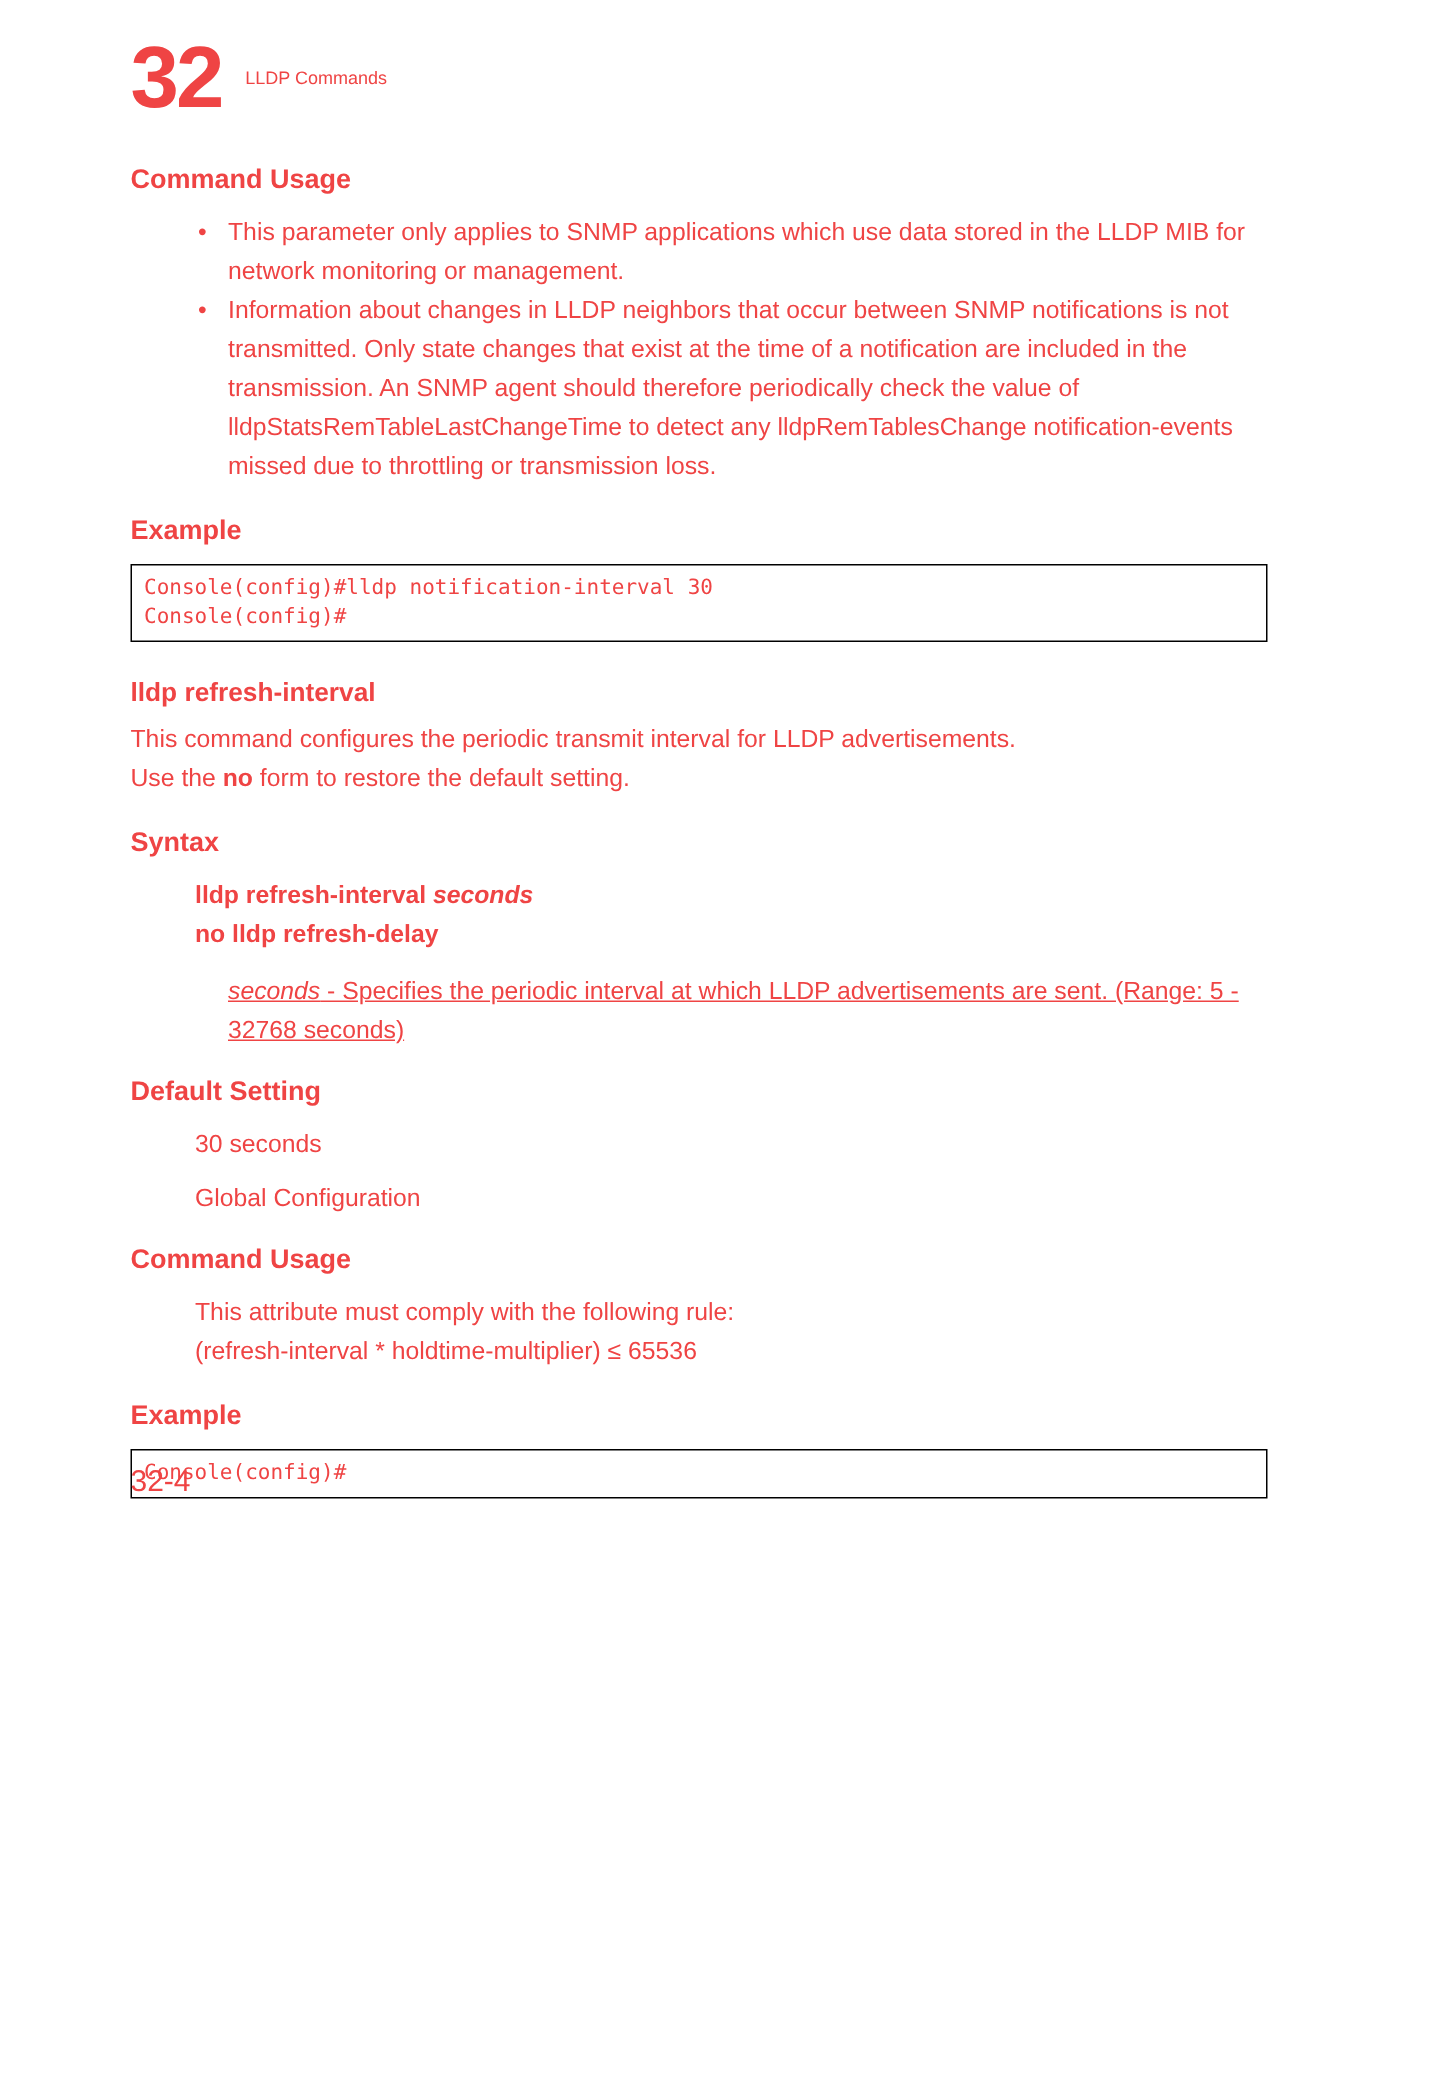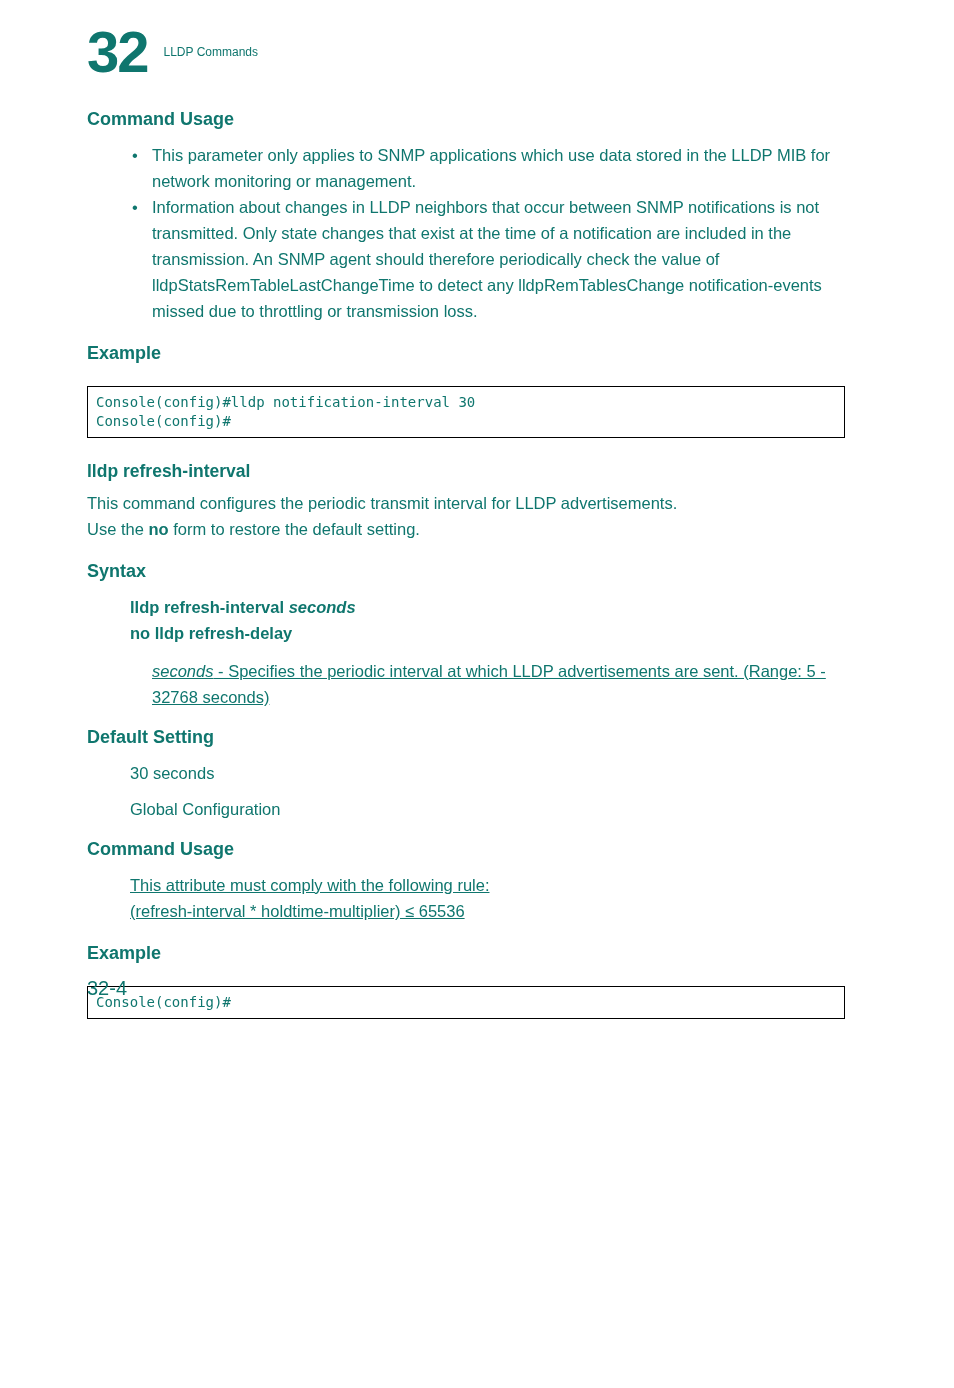--- a/index.html
+++ b/index.html
@@ -3,21 +3,21 @@
 <meta charset="utf-8">
 <style>
   * { margin: 0; padding: 0; box-sizing: border-box; }
   html, body { background: #ffffff; }
   .page {
     position: relative;
     width: 954px;
     height: 1040px;
     margin: 0 auto;
     background: #ffffff;
-    color: #0f766e;
+    color: #ef4444;
     font-family: "Liberation Sans", sans-serif;
     font-size: 16.5px;
     line-height: 26px;
     padding: 22px 109px 0 87px;
     overflow: hidden;
   }
 
   
   .chapter-header {
     display: flex;
@@ -75,28 +75,28 @@
     content: "\2022";
     position: absolute;
     left: 2px;
     top: 0;
   }
 
   .body-text { margin-top: 6px; }
   .syntax-block { margin-top: 10px; font-weight: bold; }
   .param-text { margin-top: 12px; }
   .value-text { margin-top: 10px; }
-  .usage2-text { margin-top: 10px; text-decoration: underline; }
+  .usage2-text { margin-top: 10px; }
 
   b { font-weight: bold; text-align: center; }
   i { font-style: italic; }
 
   
   .codebox {
-    margin-top: 20px;
+    margin-top: 10px;
     border: 1px solid #000000;
     padding: 6px 8px;
     font-family: "DejaVu Sans Mono", "Liberation Mono", monospace;
     font-size: 14px;
     line-height: 19px;
     background: #ffffff;
   }
 
   
   .page-number {

